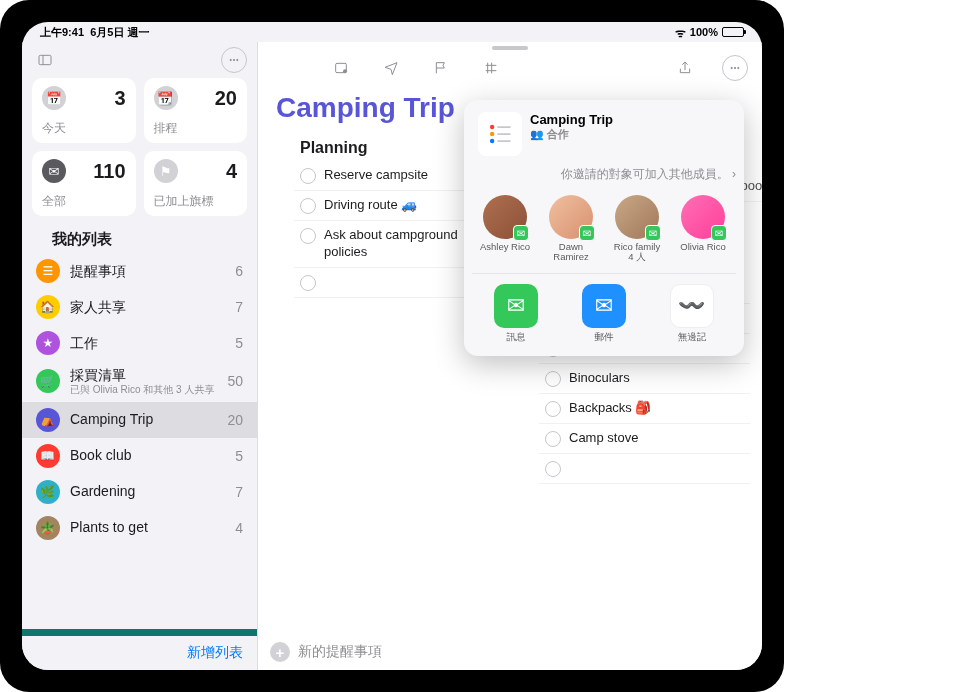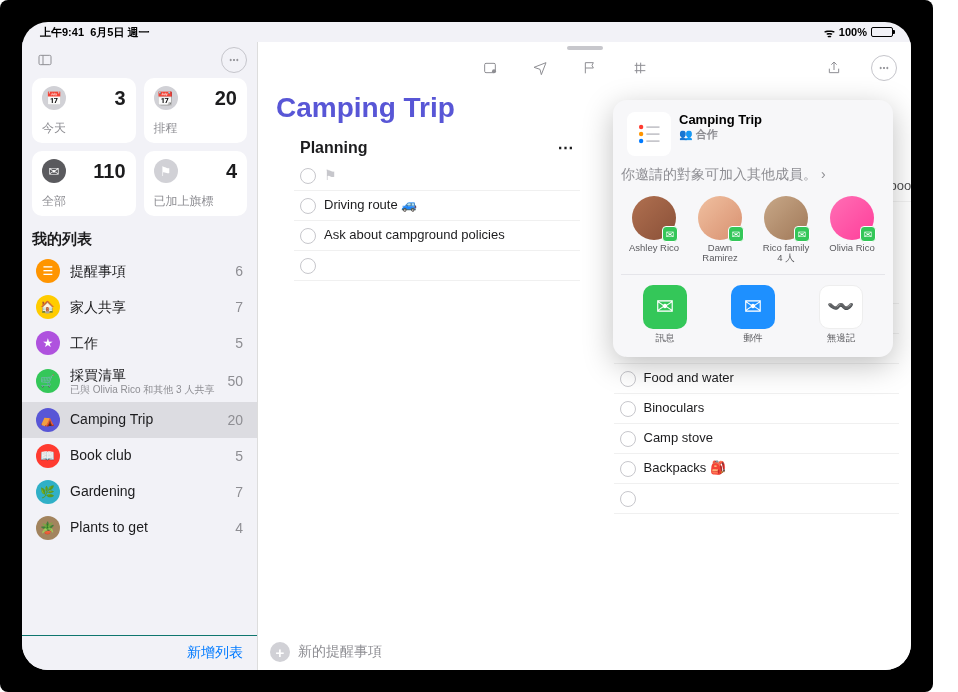--- a/index.html
+++ b/index.html
@@ -1,17 +1,17 @@
 <!DOCTYPE html>
 <html><head>
 <meta charset="utf-8">
 <style>
   * { box-sizing: border-box; margin: 0; padding: 0; font-family: -apple-system, 'Helvetica Neue', Arial, sans-serif; }
   body { background: #fff; width: 958px; height: 692px; overflow: hidden; }
-  .device { width: 933px; height: 692px; background: #000; border-radius: 8px; padding: 22px; position: relative; }
+  .device { width: 784px; height: 692px; background: #000; border-radius: 29px; padding: 22px; position: relative; }
   .screen { width: 100%; height: 100%; background: #f2f2f7; border-radius: 26px; overflow: hidden; display: flex; flex-direction: column; position: relative; }
   .status-bar { height: 20px; display: flex; justify-content: space-between; align-items: center; padding: 0 18px; font-size: 11px; font-weight: 600; color: #000; }
   .status-right { display: flex; align-items: center; gap: 4px; }
   .battery { width: 22px; height: 10px; border: 1px solid #000; border-radius: 2px; position: relative; }
   .battery::after { content:''; position:absolute; right:-3px; top:2px; width:2px; height:4px; background:#000; border-radius:0 1px 1px 0; }
   .battery-fill { width: 100%; height: 100%; background:#000; }
   .wifi { font-size: 12px; }
 
   .app { flex:1; display:flex; overflow:hidden; }
   .sidebar { width: 236px; background:#f2f2f7; border-right:1px solid #ddd; display:flex; flex-direction:column; }
@@ -20,29 +20,29 @@
   .tb-btn.circ { border:1.5px solid #c5c5cb; }
   .tb-btn svg { width:16px; height:16px; stroke:#8e8e93; fill:none; stroke-width:1.5; }
 
   .smart-grid { display:grid; grid-template-columns:1fr 1fr; gap:8px; padding:0 10px 10px; }
   .smart-card { background:#fff; border-radius:10px; padding:8px 10px 6px; cursor:pointer; }
   .sc-top { display:flex; justify-content:space-between; align-items:center; }
   .sc-icon { width:24px; height:24px; border-radius:12px; background:#d1d1d6; display:flex; align-items:center; justify-content:center; color:#fff; font-size:13px; }
   .sc-count { font-size:20px; font-weight:700; color:#1c1c1e; }
   .sc-label { font-size:12px; color:#8e8e93; margin-top:10px; }
 
-  .sb-hdr { padding:4px 10px; font-size:15px; font-weight:700; color:#1c1c1e; }
+  .sb-hdr { padding:4px 30px; font-size:15px; font-weight:700; color:#1c1c1e; }
   .lists { flex:1; overflow-y:auto; }
   .list-row { display:flex; align-items:center; gap:10px; padding:6px 14px; cursor:pointer; }
   .list-row.sel { background:#dcdce1; }
   .li-icon { width:24px; height:24px; border-radius:12px; background:#c7c7cc; display:flex; align-items:center; justify-content:center; color:#fff; font-size:12px; flex-shrink:0; }
   .li-name { flex:1; font-size:14px; color:#1c1c1e; line-height:1.2; }
   .li-sub { font-size:10px; color:#8e8e93; }
   .li-count { font-size:14px; color:#8e8e93; }
-  .sb-foot { padding:8px 14px; text-align:right; font-size:14px; color:#007aff; cursor:pointer; border-top:1px solid #0f766e; }
+  .sb-foot { padding:8px 14px; text-align:right; font-size:14px; color:#007aff; cursor:pointer; border-top:7px solid #0f766e; }
 
   .main { flex:1; background:#fff; display:flex; flex-direction:column; position:relative; }
   .handle { width:36px; height:4px; background:#c7c7cc; border-radius:2px; margin:4px auto 0; }
   .main-tb { height:36px; display:flex; justify-content:flex-end; align-items:center; gap:24px; padding:0 14px; }
   .title { font-size:28px; font-weight:700; color:#5856d6; padding:6px 18px 10px; }
   .cols { flex:1; display:flex; gap:10px; padding:0 12px; overflow:hidden; }
   .col { flex:1; min-width:0;margin-left:24px; }
   .col-hdr { display:flex; justify-content:space-between; align-items:center; font-size:16px; font-weight:700; color:#1c1c1e; padding:4px 6px; }
   .task { display:flex; align-items:flex-start; gap:8px; padding:6px 6px; font-size:13px; color:#1c1c1e; border-bottom:1px solid #f0f0f0; }
   .check { width:16px; height:16px; border:1.5px solid #c7c7cc; border-radius:50%; flex-shrink:0; margin-top:1px; }
@@ -56,21 +56,21 @@
   .add-row { display:flex; align-items:center; gap:8px; padding:12px 6px; color:#8e8e93; font-size:14px; }
   .add-circ { width:20px; height:20px; border-radius:10px; background:#d1d1d6; color:#fff; display:flex; align-items:center; justify-content:center; font-size:15px; font-weight:700; }
   .new-foot { position:absolute; bottom:8px; left:12px; display:flex; align-items:center; gap:8px; color:#8e8e93; font-size:14px; }
 
   .share-pop { position:absolute; top:58px; right:18px; width:280px; background:#f7f7f9; border-radius:14px; box-shadow:0 8px 30px rgba(0,0,0,0.25); padding:10px 8px 12px; z-index:10; }
   .sp-head { display:flex; gap:8px; align-items:flex-start; padding:2px 6px 6px; }
   .sp-icon { width:44px; height:44px; border-radius:8px; background:#fff; display:flex; align-items:center; justify-content:center; }
   .sp-icon svg { width:28px; height:28px; }
   .sp-title { font-size:13px; font-weight:600; }
   .sp-sub { font-size:11px; color:#8e8e93;font-weight:bold; }
-  .sp-note { font-size:14px; color:#8e8e93; text-align:left; padding:4px 0 8px; }
+  .sp-note { font-size:12px; color:#8e8e93; text-align:right; padding:4px 0 8px; }
   .sp-note::after{ content:' ›'; }
   .sp-people { display:flex; justify-content:space-around; padding:4px 0 10px; border-bottom:1px solid #e5e5ea; }
   .person { display:flex; flex-direction:column; align-items:center; width:56px; cursor:pointer; }
   .avatar { width:44px; height:44px; border-radius:22px; position:relative; }
   .avatar.a1{background:linear-gradient(135deg,#b07050,#8a5038);} 
   .avatar.a2{background:linear-gradient(135deg,#f0c0a0,#d89070);} 
   .avatar.a3{background:linear-gradient(135deg,#c8a888,#a07858);} 
   .avatar.a4{background:linear-gradient(135deg,#ff6fb5,#ff3e9a);} 
   .badge { position:absolute; bottom:-2px; right:-2px; width:16px; height:16px; border-radius:4px; background:#34c759; border:1.5px solid #fff; display:flex; align-items:center; justify-content:center; color:#fff; font-size:10px; }
   .pname { font-size:9.5px; color:#5a5a5e; text-align:center; margin-top:3px; line-height:1.1; }
@@ -234,20 +234,23 @@
         </div>
         <div class="title">Camping Trip</div>
         <div class="cols" id="cols">
             <div class="col">
               <div class="col-hdr">
                 <span>Planning</span>
                 <span>⋯</span>
               </div>
               <div class="task">
                 <span class="check"></span>
+                <div class="task-body">
+                  <div class="task-title">Reserve campsite</div>
+                </div>
                 <span class="task-flag">⚑</span>
               </div>
               <div class="task">
                 <span class="check"></span>
                 <div class="task-body">
                   <div class="task-title">Driving route 🚙</div>
                 </div>
               </div>
               <div class="task">
                 <span class="check"></span>
@@ -278,39 +281,33 @@
               </div>
               <div class="task">
                 <span class="check"></span>
                 <div class="task-body">
                   <div class="task-title">Lanterns</div>
                 </div>
               </div>
               <div class="task">
                 <span class="check"></span>
                 <div class="task-body">
-                  <div class="task-title">Food and water</div>
-                </div>
-              </div>
-              <div class="task">
-                <span class="check"></span>
-                <div class="task-body">
                   <div class="task-title">Binoculars</div>
                 </div>
               </div>
               <div class="task">
                 <span class="check"></span>
                 <div class="task-body">
+                  <div class="task-title">Backpacks 🎒</div>
+                </div>
+              </div>
+              <div class="task">
+                <span class="check"></span>
+                <div class="task-body">
                   <div class="task-title">Camp stove</div>
-                </div>
-              </div>
-              <div class="task">
-                <span class="check"></span>
-                <div class="task-body">
-                  <div class="task-title">Backpacks 🎒</div>
                 </div>
               </div>
               <div class="task">
                 <span class="check"></span>
               </div>
             </div>
           </div>
 
         <div class="hidden-col">
           <div class="task hidden-task">

